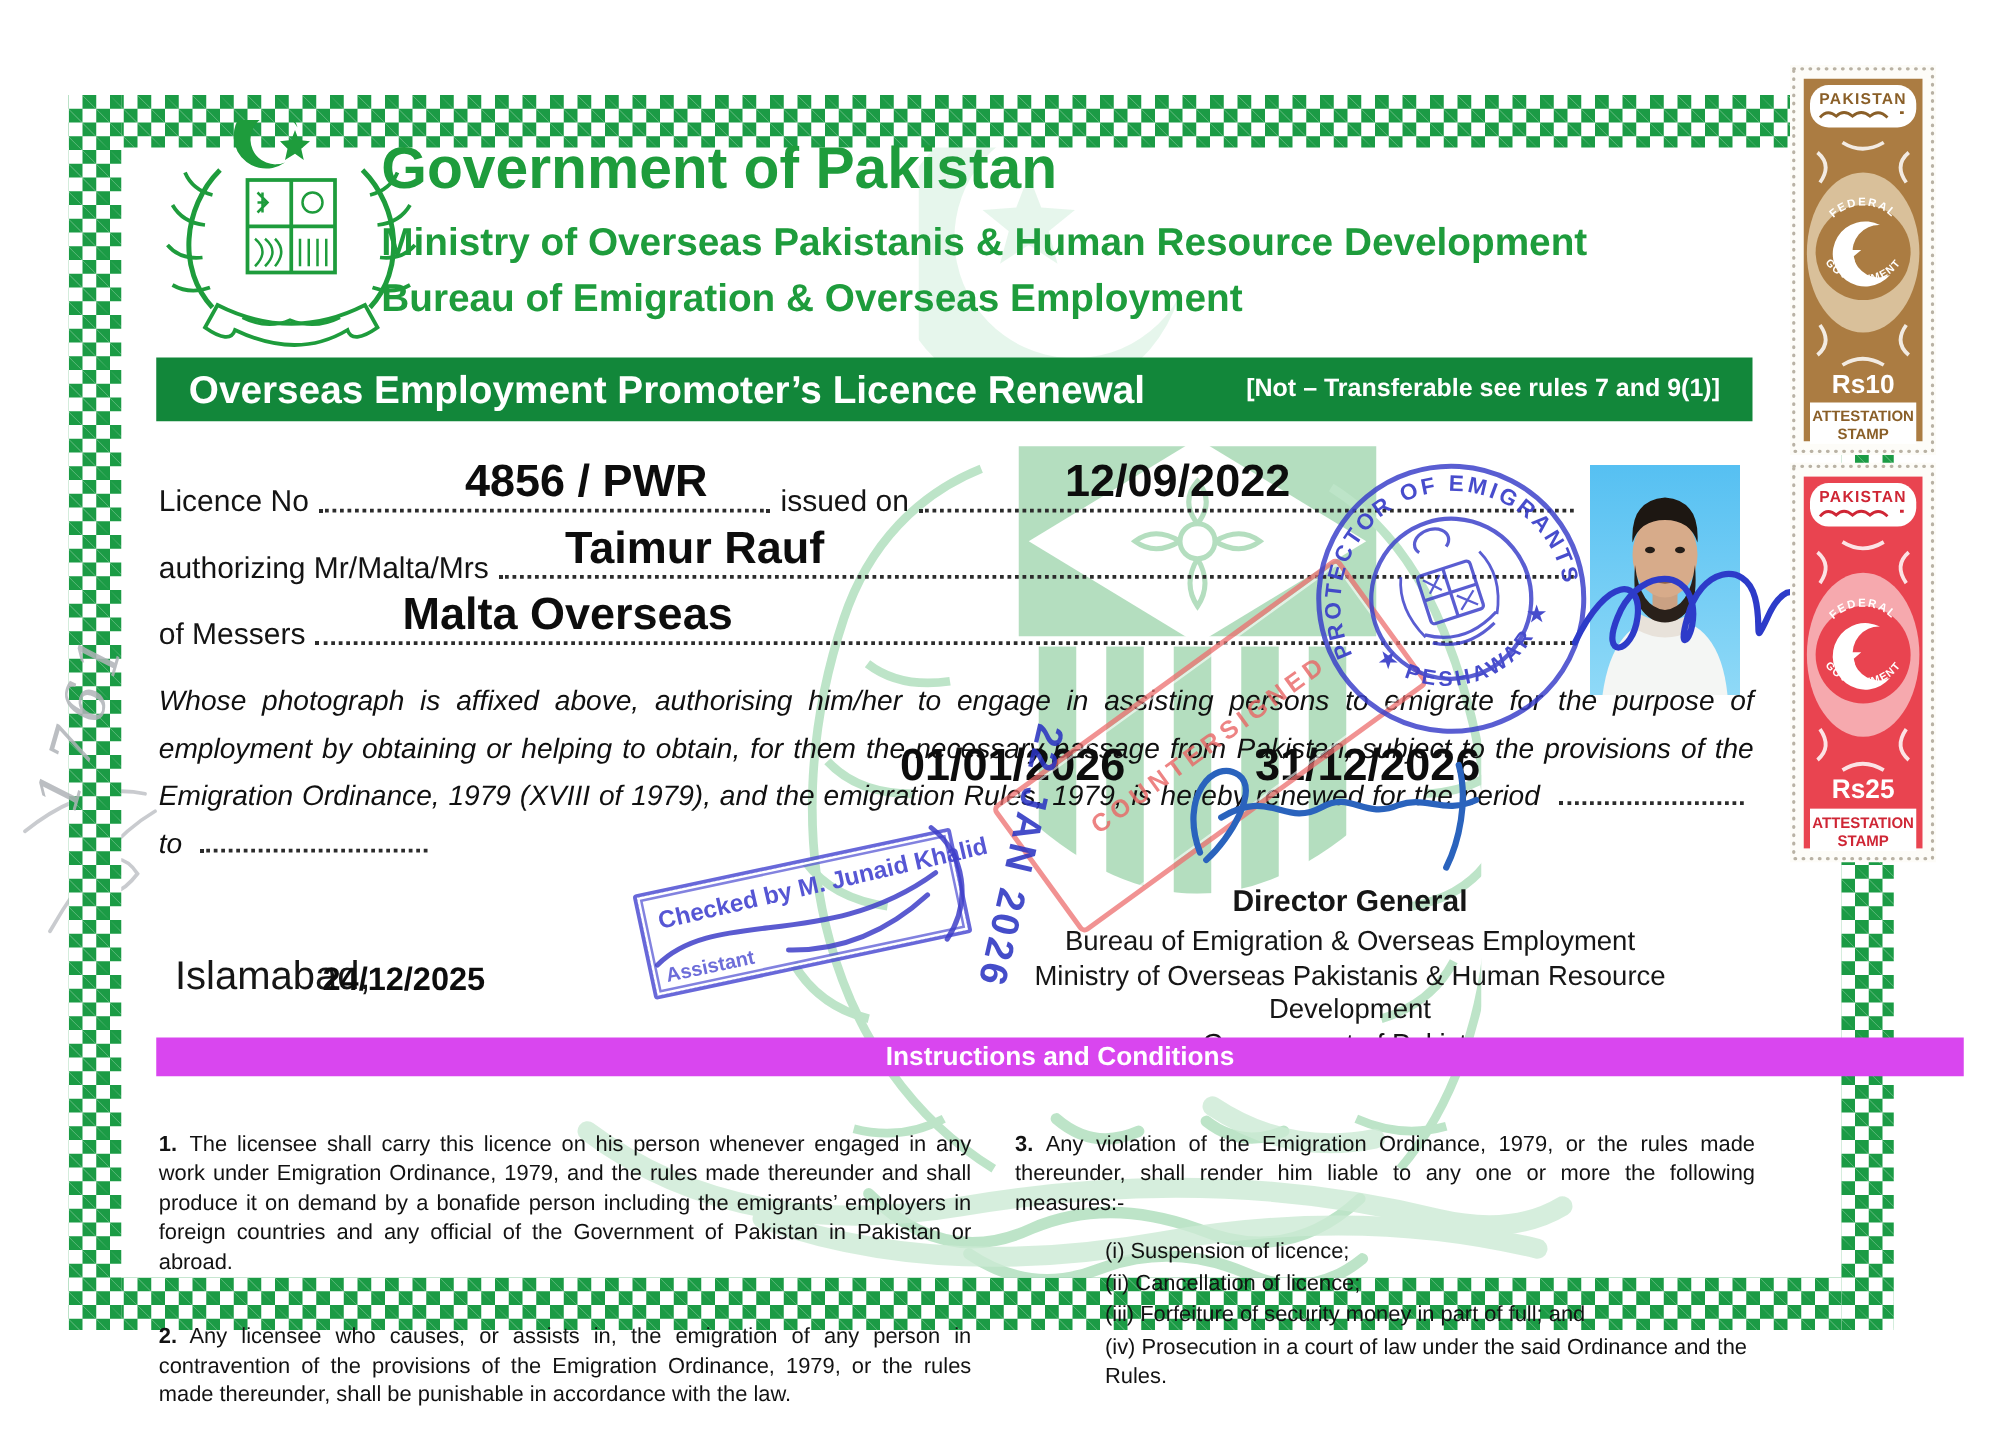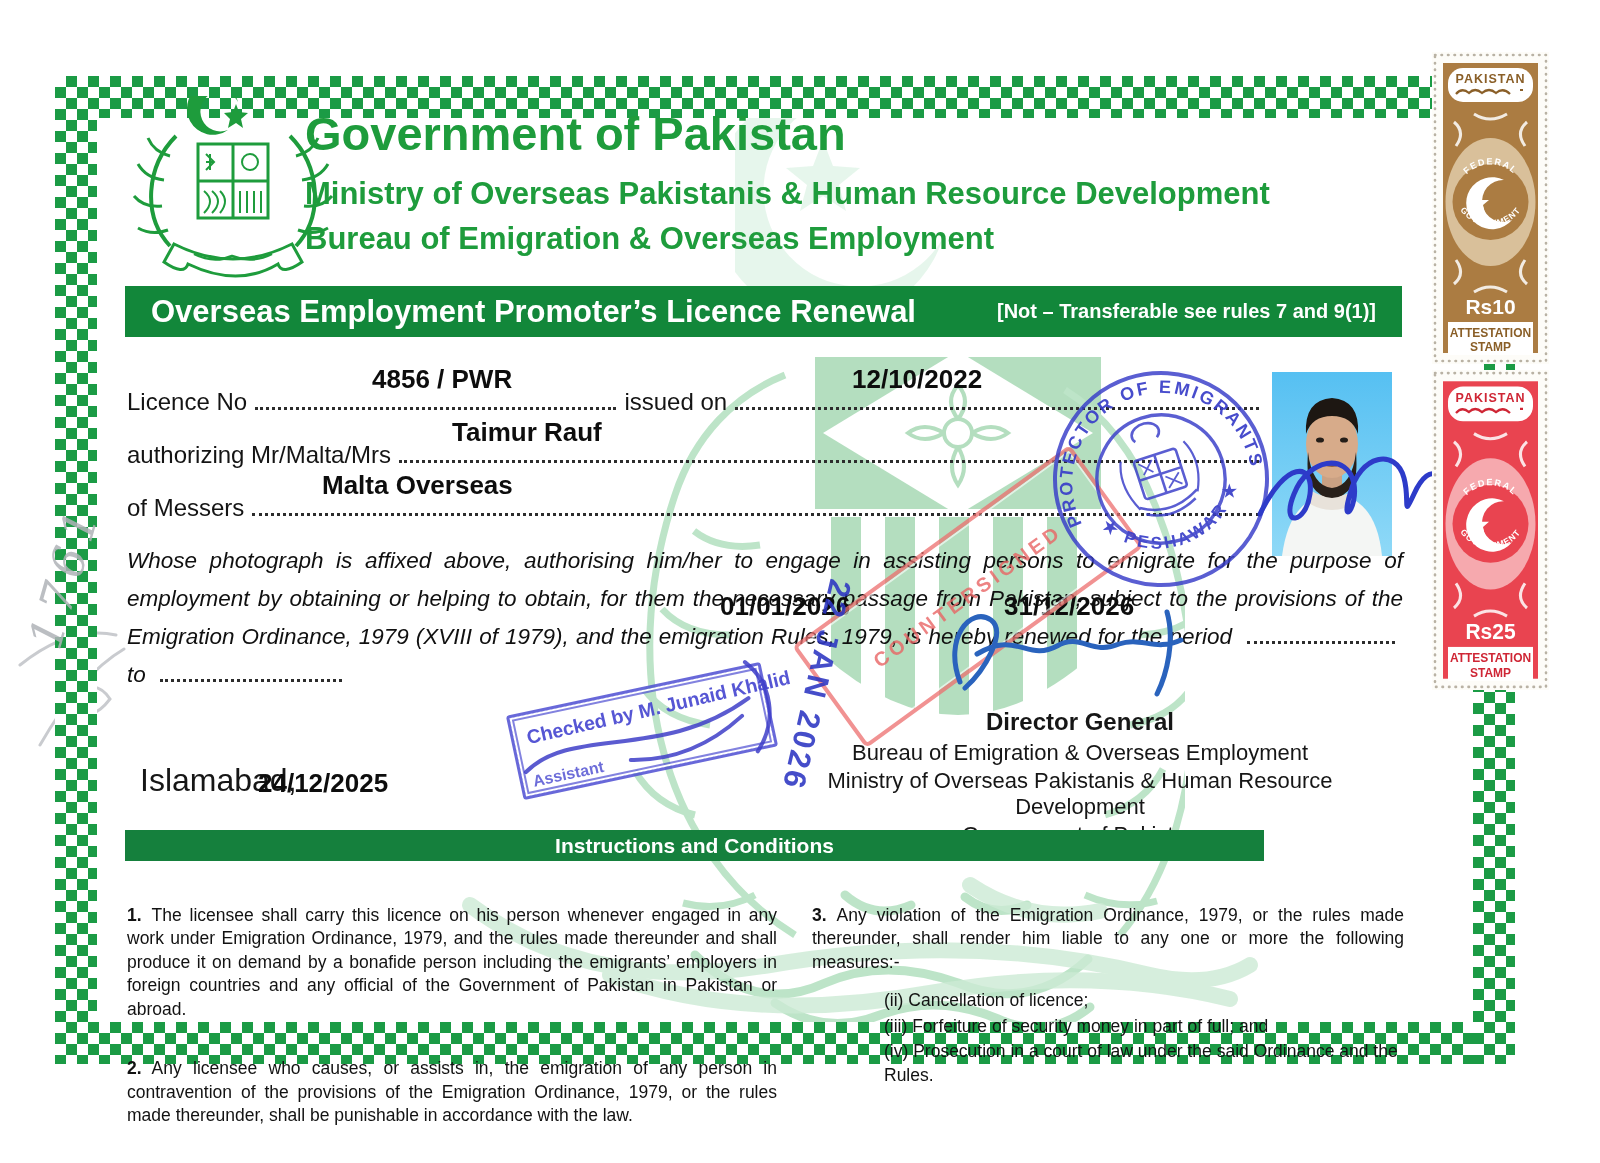--- a/index.html
+++ b/index.html
@@ -24,21 +24,21 @@
   .titlebar{position:absolute;left:125px;top:286px;width:1277px;height:51px;background:#12873a;
             display:flex;align-items:center;justify-content:space-between;padding:0 26px;
             box-sizing:border-box;z-index:2;}
   .titlebar .big{color:#fff;font-size:31px;font-weight:700;}
   .titlebar .note{color:#fff;font-size:20px;font-weight:700;}
   
   .frow{position:absolute;left:127px;width:1140px;display:flex;align-items:flex-end;
         font-size:24px;color:#141414;z-index:2;}
   .frow .lbl{white-space:nowrap;line-height:1;}
   .lead{flex:1;border-bottom:3px dotted #2c2c2c;margin:0 8px 4px;height:0;}
-  .val{position:absolute;font-size:26px;font-weight:700;color:#0d0d0d;z-index:2;white-space:nowrap;}
+  .val{position:absolute;font-size:36px;font-weight:700;color:#0d0d0d;z-index:2;white-space:nowrap;}
   
   .decl{position:absolute;left:127px;top:542px;width:1276px;font-size:22.5px;font-style:italic;
         line-height:1.69;text-align:justify;color:#101010;z-index:2;}
   .dotspan{display:inline-block;border-bottom:3px dotted #2c2c2c;height:14px;margin:0 8px;}
   .w150{width:148px;} .w185{width:182px;}
   
   .stamp-protector{position:absolute;left:1048px;top:366px;width:226px;height:226px;
                    transform:rotate(-18deg);z-index:3;opacity:.93;}
   .photo{position:absolute;left:1272px;top:372px;width:120px;height:184px;z-index:3;}
   .photo-sig{position:absolute;left:1252px;top:436px;width:188px;height:110px;z-index:4;}
@@ -60,21 +60,21 @@
              color:rgba(72,72,208,.8);}
   .dg-sig{position:absolute;left:905px;top:596px;width:300px;height:118px;z-index:3;}
   
   .dgblock{position:absolute;left:770px;top:708px;width:620px;text-align:center;z-index:2;}
   .dgblock .t{font-size:24px;font-weight:700;margin:0 0 4px;}
   .dgblock .r{font-size:22px;margin:2px 0;}
   .placedate{position:absolute;left:140px;top:762px;font-size:32px;z-index:2;}
   .placedate .dated{display:flex;align-items:flex-end;margin-top:8px;}
   .pd-lead{width:200px;border-bottom:2.6px dotted #2c2c2c;margin:0 0 4px 8px;height:0;}
   
-  .instrbar{position:absolute;left:125px;top:830px;width:1139px;height:31px;background:#15803d;
+  .instrbar{position:absolute;left:125px;top:830px;width:1446px;height:31px;background:#d946ef;
             display:flex;align-items:center;justify-content:center;z-index:2;}
   .instrbar span{color:#fff;font-size:21px;font-weight:700;}
   .col{position:absolute;top:868px;font-size:17.5px;line-height:1.34;text-align:justify;z-index:2;color:#121212;}
   .col-l{left:127px;width:650px;} .col-r{left:812px;width:592px;}
   .item{margin-bottom:15px;margin-top:36px;} .inum{font-weight:700;margin-right:10px;}
   .sublist{margin:10px 0 0 72px;text-align:left;}
   .sublist div{margin-bottom:2px;}
   
   .att{position:absolute;z-index:4;}
   .att1{left:1432px;top:52px;width:117px;height:312px;}
@@ -173,21 +173,21 @@
     <span class="note">[Not – Transferable see rules 7 and 9(1)]</span>
   </div>
 
   <div class="frow" style="top:384px;height:30px">
     <span class="lbl">Licence No</span>
     <span class="lead"></span>
     <span class="lbl">issued on</span>
     <span class="lead" style="flex:1.45"></span>
   </div>
   <span class="val" style="left:372px;top:364px">4856 / PWR</span>
-  <span class="val" style="left:852px;top:364px">12/10/2022</span>
+  <span class="val" style="left:852px;top:364px">12/09/2022</span>
 
   <div class="frow" style="top:437px;height:30px">
     <span class="lbl">authorizing Mr/Malta/Mrs</span>
     <span class="lead"></span>
   </div>
   <span class="val" style="left:452px;top:417px">Taimur Rauf</span>
 
   <div class="frow" style="top:490px;height:30px">
     <span class="lbl">of Messers</span>
     <span class="lead"></span>
@@ -291,20 +291,21 @@
     <div class="item">
       <span class="inum">2.</span><span>Any licensee who causes, or assists in, the emigration of any person in contravention of the provisions of the Emigration Ordinance, 1979, or the rules made thereunder, shall be punishable in accordance with the law.</span>
     </div>
   </div>
 
   <div class="col col-r">
     <div class="item">
       <span class="inum">3.</span><span>Any violation of the Emigration Ordinance, 1979, or the rules made thereunder, shall render him liable to any one or more the following measures:-</span>
     </div>
     <div class="sublist">
+      <div>(i)  Suspension of licence;</div>
       <div>(ii)  Cancellation of licence;</div>
       <div>(iii)  Forfeiture of security money in part of full; and</div>
       <div>(iv)  Prosecution in a court of law under the said Ordinance and the Rules.</div>
     </div>
   </div>
 
   <svg class="att att1" viewBox="0 0 117 312">
     <rect width="117" height="312" fill="#fdfcf8"></rect>
     <rect x="3" y="3" width="111" height="306" fill="none" stroke="#b9b2a4" stroke-width="2.6" stroke-dasharray="0.5 6" stroke-linecap="round"></rect>
     <rect x="11" y="11" width="95" height="290" fill="#ab7c42"></rect>

